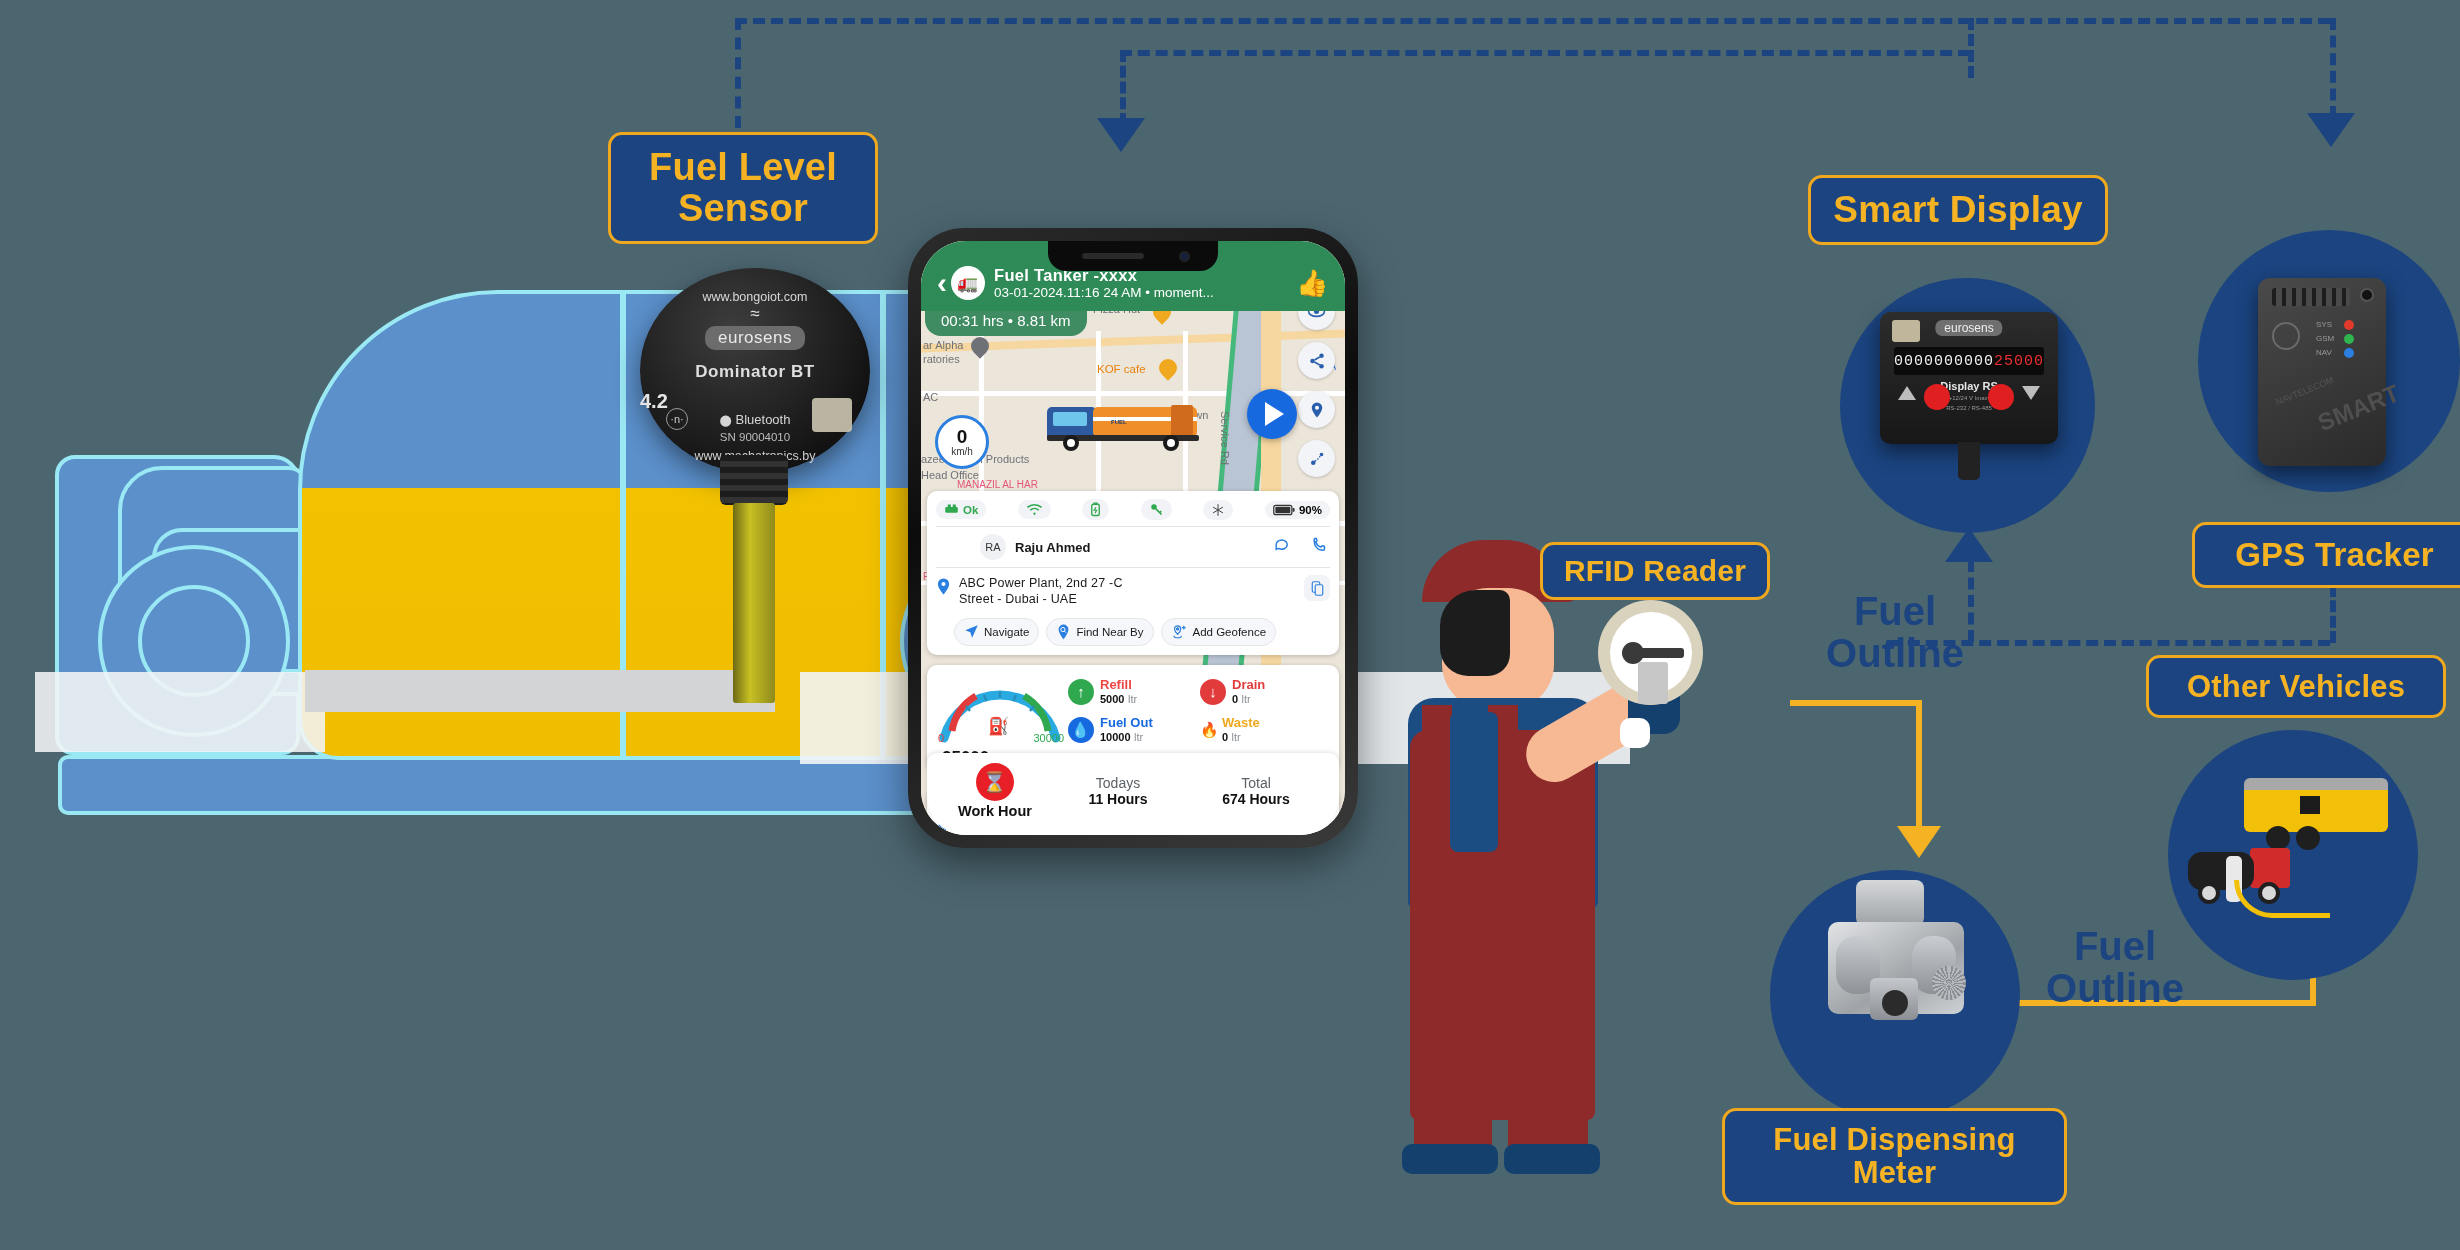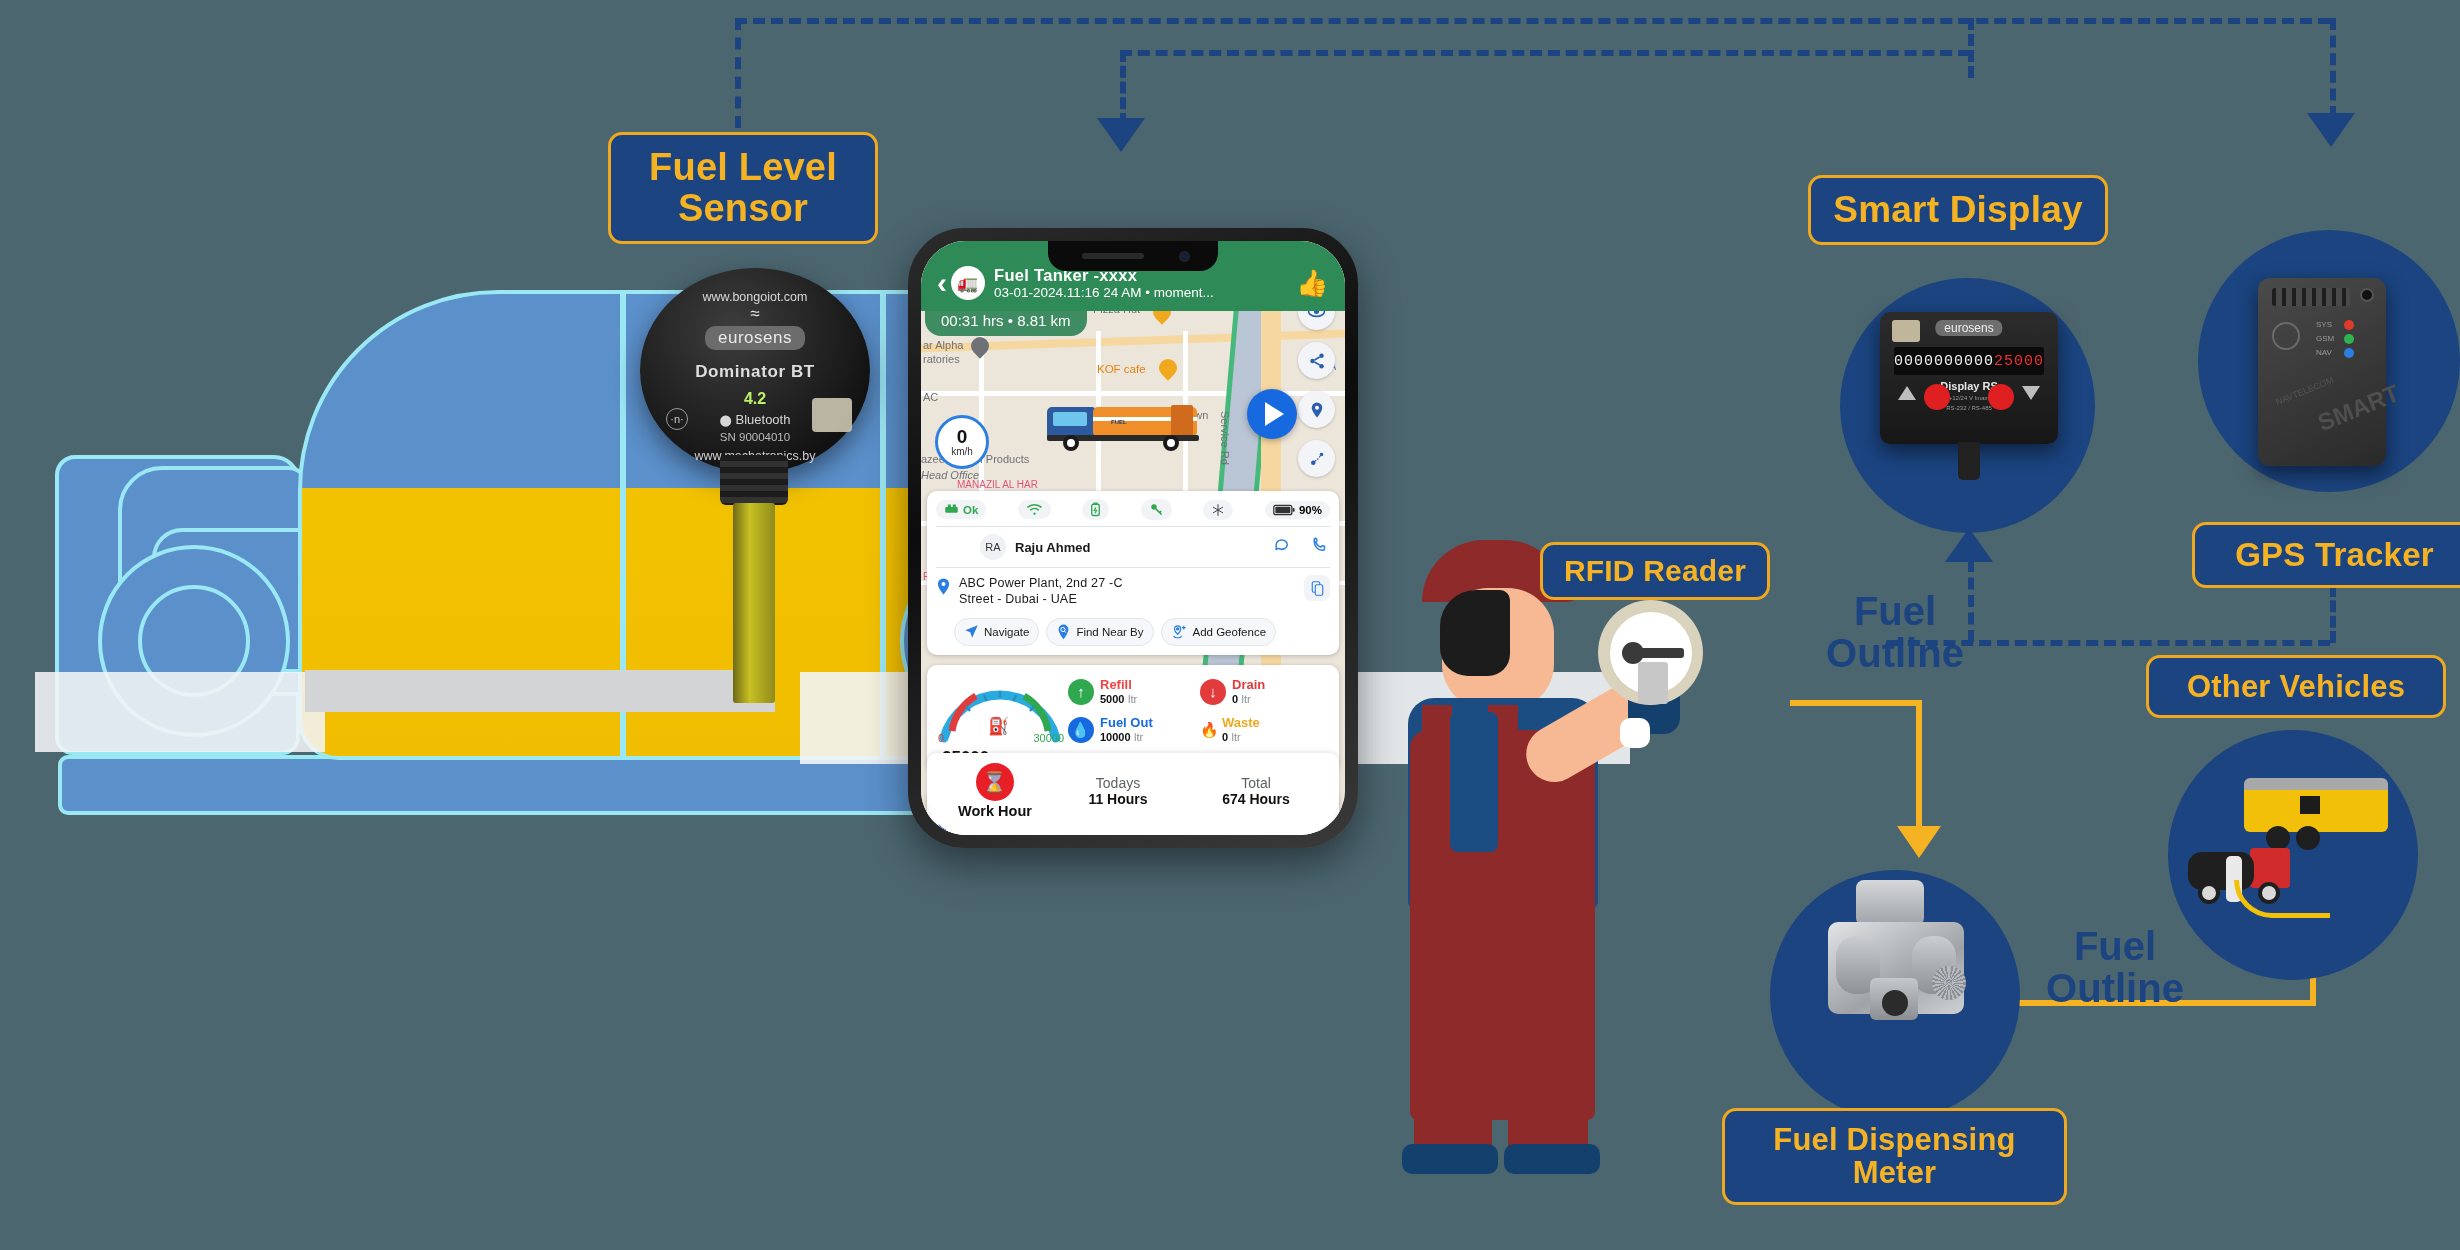--- a/index.html
+++ b/index.html
@@ -234,21 +234,21 @@
   <div style="position:absolute; left:640px; top:268px; width:230px; height:205px;">
     <div style="position:absolute; inset:0; border-radius:50%;
          background:radial-gradient(circle at 40% 30%, #3d3d3d, #121212 75%);
          box-shadow:0 10px 26px rgba(0,0,0,.45);"></div>
     <div style="position:absolute; left:0; right:0; top:22px; text-align:center; color:#d8d8d8; font-size:12.5px;">www.bongoiot.com</div>
     <div style="position:absolute; left:50%; transform:translateX(-50%); top:36px; color:#e4e4e4; font-size:17px;">≈</div>
     <div style="position:absolute; left:50%; transform:translateX(-50%); top:58px; background:#6c6c6c;
                 color:#e9e9e9; font-size:17px; padding:2px 13px; border-radius:10px; letter-spacing:.5px;">eurosens</div>
     <div style="position:absolute; left:0; right:0; top:94px; text-align:center; color:#dedede;
                 font-size:17px; font-weight:bold; letter-spacing:.6px;">Dominator BT</div>
-    <div style="position:absolute; left:0; right:0; top:122px; text-align:center; color:#bef264; font-size:16px; font-weight:bold;">4.2</div>
+    <div style="position:absolute; left:0; right:0; top:122px; text-align:left; color:#e5e5e5; font-size:20px; font-weight:bold;">4.2</div>
     <div style="position:absolute; left:0; right:0; top:144px; text-align:center; color:#d6d6d6; font-size:13px;">
       <span style="font-size:11px;">⬤</span>
       <span>Bluetooth</span>
     </div>
     <div style="position:absolute; left:0; right:0; top:163px; text-align:center; color:#bdbdbd; font-size:11.5px;">SN 90004010</div>
     <div style="position:absolute; left:0; right:0; top:181px; text-align:center; color:#cfcfcf; font-size:12.5px;">www.mechatronics.by</div>
     <div style="position:absolute; left:26px; top:140px; width:22px; height:22px; border-radius:50%;
                 border:1px solid #9a9a9a; color:#c9c9c9; font-size:11px; display:flex;align-items:center;justify-content:center;">·n·</div>
     <div style="position:absolute; right:18px; top:130px; width:40px; height:34px; background:#ccc7b3;
                 border-radius:4px; opacity:.9;"></div>
@@ -390,21 +390,21 @@
         <div class="hwy-g" style="left:296px; top:60px; width:5px; height:400px; transform:skewX(-5deg);"></div>
         <div class="hwy-g" style="left:332px; top:60px; width:5px; height:400px; transform:skewX(-5deg);"></div>
         <div class="road-major" style="left:340px; top:60px; width:20px; height:400px;"></div>
 
         <div class="map-lbl" style="left:58px; top:62px;">Investment</div>
         <div class="map-lbl" style="left:172px; top:62px;">Pizza Hut</div>
         <div class="map-lbl" style="left:2px; top:98px;text-align:center;">ar Alpha</div>
         <div class="map-lbl" style="left:2px; top:112px;">ratories</div>
         <div class="map-lbl-o" style="left:176px; top:122px;">KOF cafe</div>
         <div class="map-lbl" style="left:0px; top:212px;">azeera Steel Products</div>
-        <div class="map-lbl" style="left:0px; top:228px;font-style:italic;">Head Office</div>
+        <div class="map-lbl" style="left:0px; top:228px;">Head Office</div>
         <div class="map-lbl" style="left:310px; top:170px; transform:rotate(90deg); transform-origin:left top;">Service Rd</div>
         <div class="map-lbl" style="left:236px; top:168px;">Downtown</div>
         <div class="map-lbl-r" style="left:36px; top:238px;">MANAZIL AL HAR</div>
         <div class="map-lbl" style="left:2px; top:150px;">AC</div>
         <div class="map-lbl-r" style="left:2px; top:330px;">Re</div>
         <div class="map-lbl-r" style="left:404px; top:212px;">H</div>
         <div class="map-lbl-b" style="left:404px; top:326px;">M</div>
         <div class="map-lbl-b" style="left:404px; top:120px;">j A</div>
 
         <div class="poi" style="left:50px; top:96px;">

